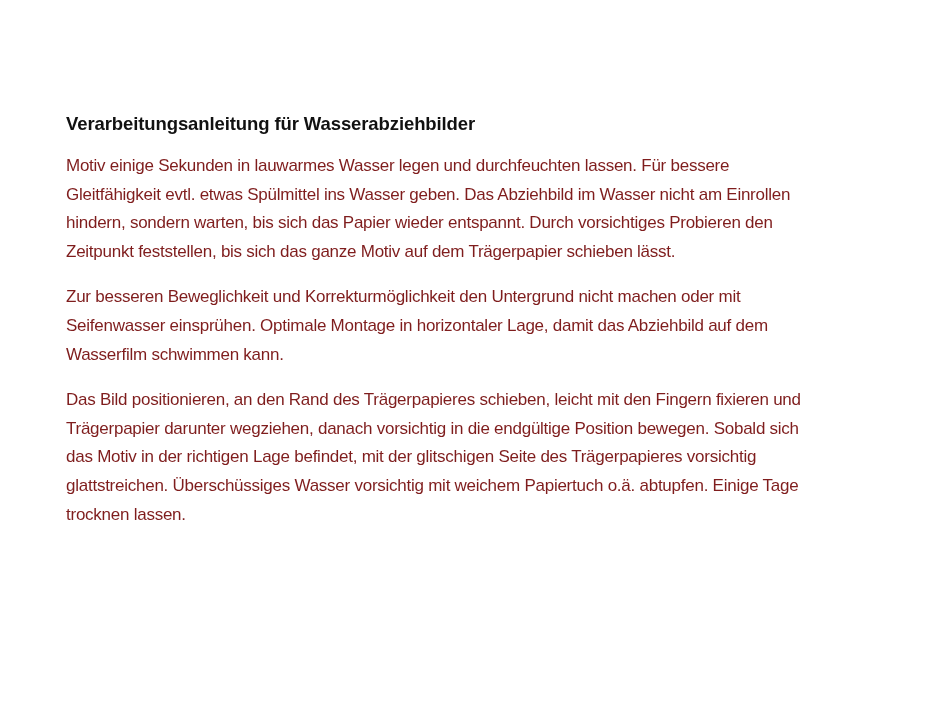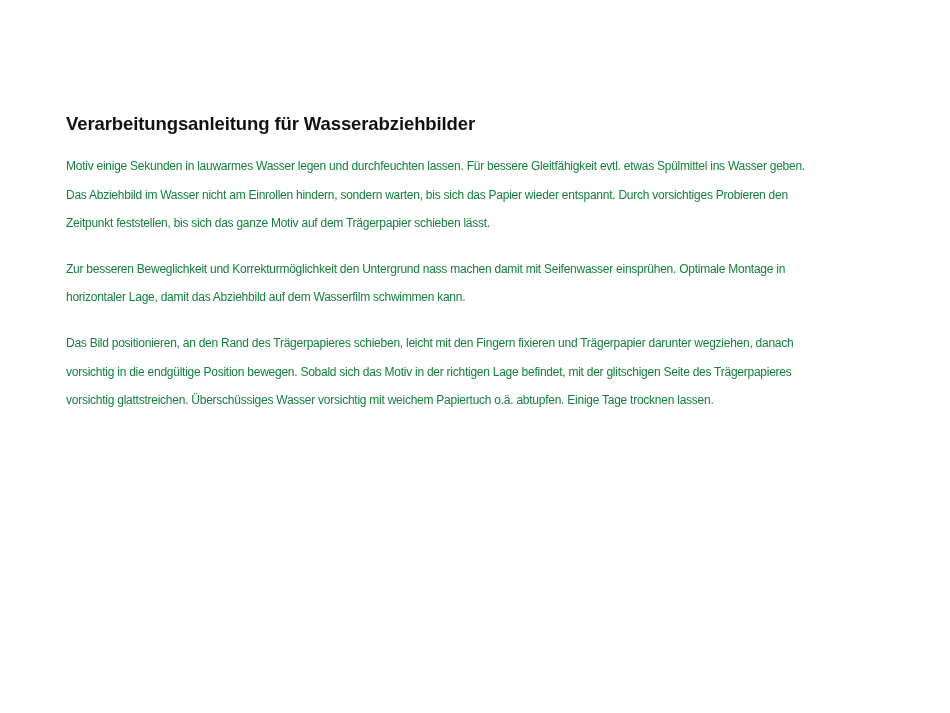--- a/index.html
+++ b/index.html
@@ -23,34 +23,34 @@
   }
   .doc-title {
     font-size: 18.5px;
     font-weight: bold;
     line-height: 24px;
     margin: 0 0 16px 0;
     letter-spacing: -0.1px;
     color: #111111;
   }
   .doc-paragraph {
-    font-size: 12px;
+    font-size: 17px;
     font-weight: normal;
     line-height: 28.6px;
     margin: 0 0 17px 0;
     letter-spacing: -0.25px;
-    color: #15803d;
+    color: #7f1d1d;
     max-width: 822px;
   }
 </style>
 </head>
 <body>
 
 <div class="page">
   <h1 class="doc-title">Verarbeitungsanleitung für Wasserabziehbilder</h1>
 
   <p class="doc-paragraph">Motiv einige Sekunden in lauwarmes Wasser legen und durchfeuchten lassen. Für bessere Gleitfähigkeit evtl. etwas Spülmittel ins Wasser geben. Das Abziehbild im Wasser nicht am Einrollen hindern, sondern warten, bis sich das Papier wieder entspannt. Durch vorsichtiges Probieren den Zeitpunkt feststellen, bis sich das ganze Motiv auf dem Trägerpapier schieben lässt.</p>
 
-  <p class="doc-paragraph">Zur besseren Beweglichkeit und Korrekturmöglichkeit den Untergrund nass machen damit mit Seifenwasser einsprühen. Optimale Montage in horizontaler Lage, damit das Abziehbild auf dem Wasserfilm schwimmen kann.</p>
+  <p class="doc-paragraph">Zur besseren Beweglichkeit und Korrekturmöglichkeit den Untergrund nicht machen oder mit Seifenwasser einsprühen. Optimale Montage in horizontaler Lage, damit das Abziehbild auf dem Wasserfilm schwimmen kann.</p>
 
   <p class="doc-paragraph">Das Bild positionieren, an den Rand des Trägerpapieres schieben, leicht mit den Fingern fixieren und Trägerpapier darunter wegziehen, danach vorsichtig in die endgültige Position bewegen. Sobald sich das Motiv in der richtigen Lage befindet, mit der glitschigen Seite des Trägerpapieres vorsichtig glattstreichen. Überschüssiges Wasser vorsichtig mit weichem Papiertuch o.ä. abtupfen. Einige Tage trocknen lassen.</p>
 
 </div>
 
 </body></html>

